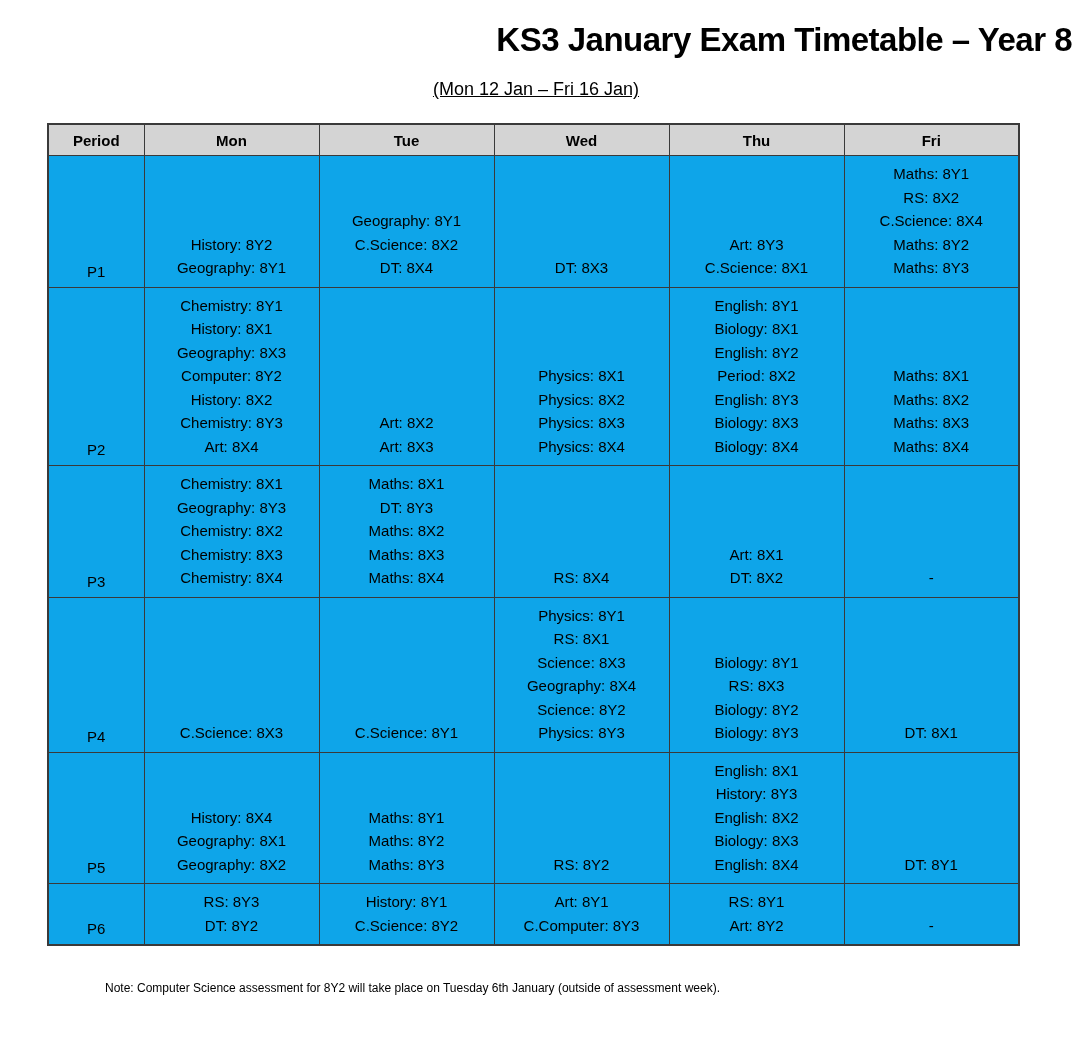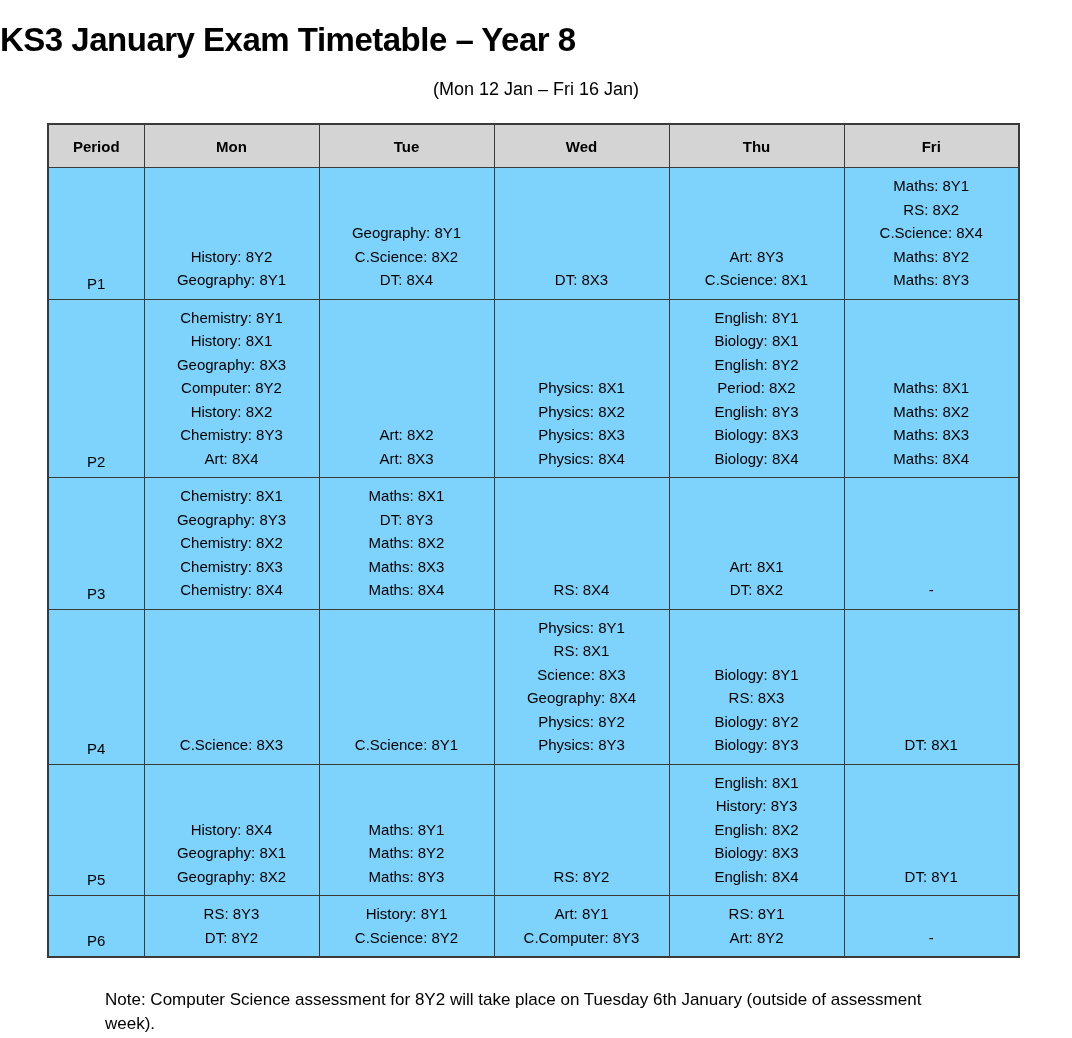--- a/index.html
+++ b/index.html
@@ -12,67 +12,68 @@
   .page {
     position: relative;
     width: 1072px;
     height: 1038px;
     background: #ffffff;
     overflow: hidden;
   }
   .title {
     margin: 0;
     padding-top: 22px;
-    text-align: left;
+    text-align: right;
     font-size: 33px;
     line-height: 36px;
     font-weight: bold;
     letter-spacing: -0.5px;
   }
   .subtitle {
     margin: 0;
     margin-top: 21px;
     text-align: center;
     font-size: 18px;
     line-height: 20px;
     font-weight: normal;
+    text-decoration: underline;
   }
   table.timetable {
     border-collapse: collapse;
     table-layout: fixed;
     margin: 24px 0 0 47px;
     width: 971px;
     border: 2px solid #3a3a3a;
     font-size: 15px;
   }
   table.timetable th,
   table.timetable td {
     border: 1px solid #3a3a3a;
     text-align: center;
   }
   table.timetable th {
     background: #d4d4d4;
     font-weight: bold;
     height: 30px;
     vertical-align: middle;
-    padding: 6px;
+    padding: 0;
   }
   table.timetable td {
     vertical-align: bottom;
     padding: 6px 4px 7px 4px;
-    background: #7dd3fc;
+    background: #0ea5e9;
   }
   table.timetable td div.entry {
     line-height: 23.5px;
     white-space: nowrap;
   }
   .note {
     margin: 30px 0 0 105px;
     width: 840px;
-    font-size: 17px;
+    font-size: 12px;
     line-height: 24px;
   }
 </style>
 </head>
 <body>
 
 <div class="page">
   <h1 class="title">KS3 January Exam Timetable – Year 8</h1>
   <div class="subtitle">(Mon 12 Jan – Fri 16 Jan)</div>
 
@@ -192,21 +193,21 @@
             <div class="entry">C.Science: 8X3</div>
           </td>
           <td>
             <div class="entry">C.Science: 8Y1</div>
           </td>
           <td>
             <div class="entry">Physics: 8Y1</div>
             <div class="entry">RS: 8X1</div>
             <div class="entry">Science: 8X3</div>
             <div class="entry">Geography: 8X4</div>
-            <div class="entry">Physics: 8Y2</div>
+            <div class="entry">Science: 8Y2</div>
             <div class="entry">Physics: 8Y3</div>
           </td>
           <td>
             <div class="entry">Biology: 8Y1</div>
             <div class="entry">RS: 8X3</div>
             <div class="entry">Biology: 8Y2</div>
             <div class="entry">Biology: 8Y3</div>
           </td>
           <td>
             <div class="entry">DT: 8X1</div>

